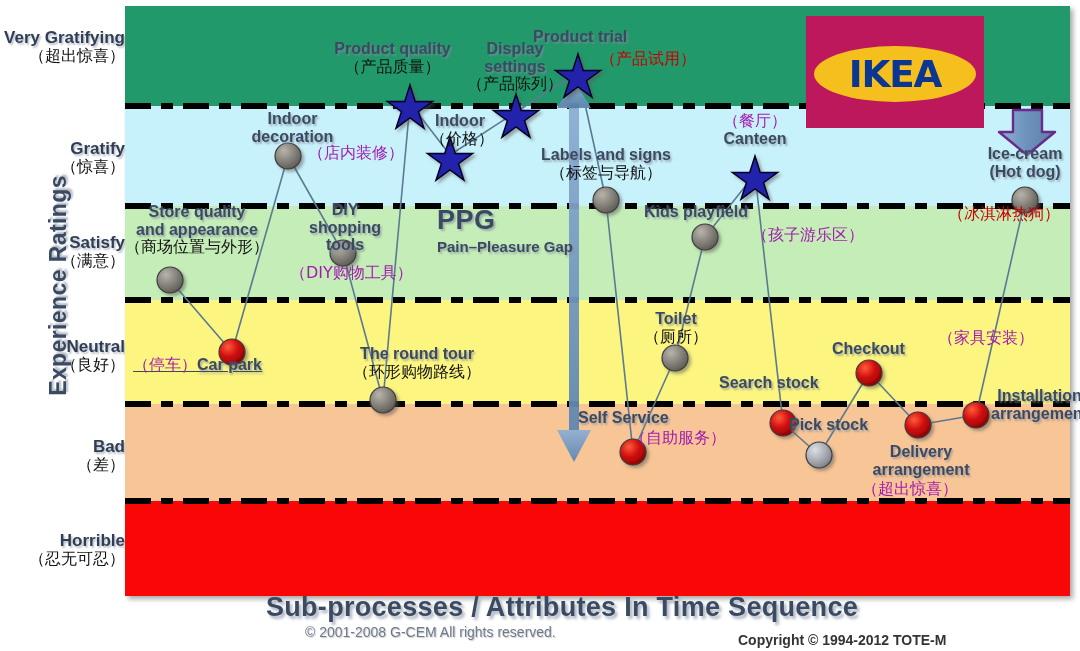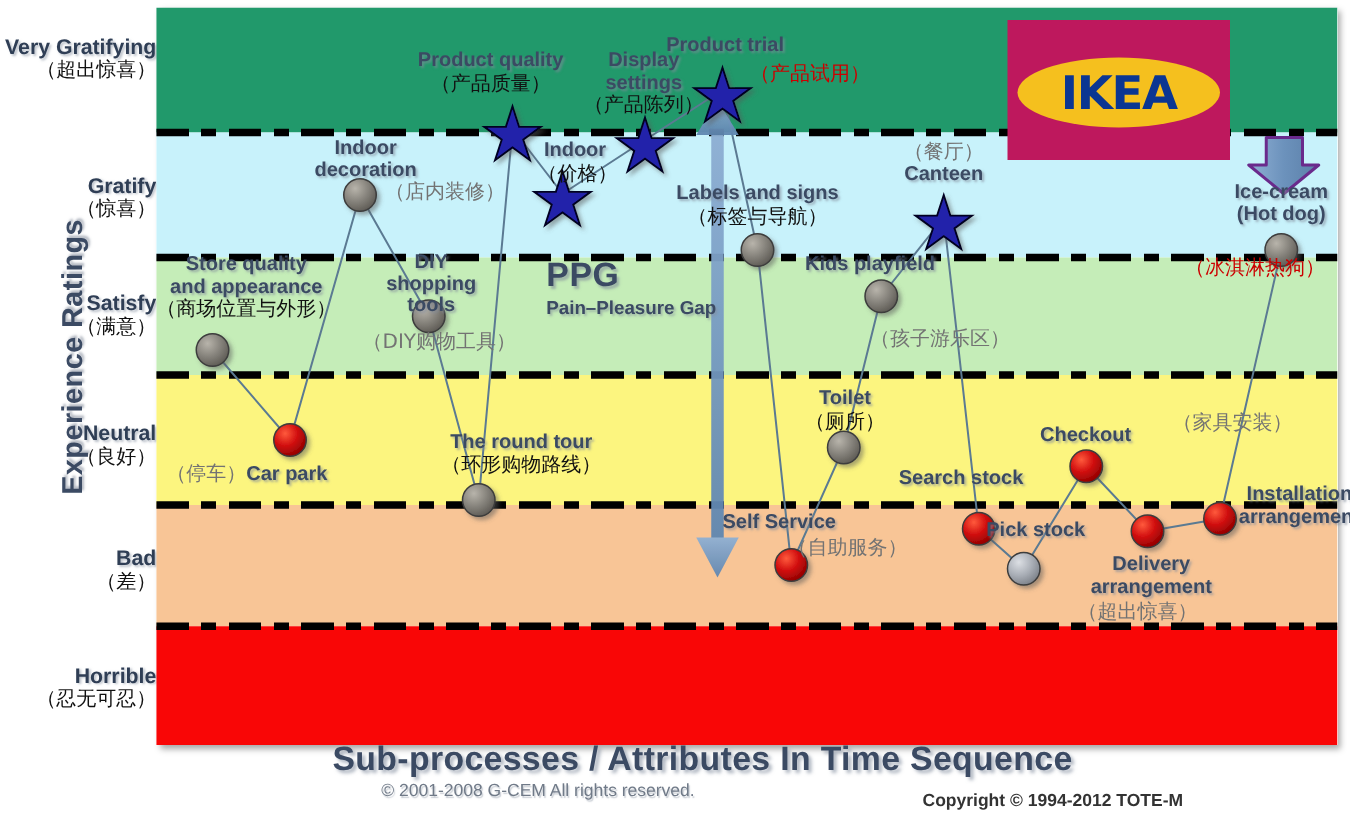--- a/index.html
+++ b/index.html
@@ -79,21 +79,21 @@
   .pt-label .cn {
     display: block;
     font-family: "DejaVu Sans", sans-serif;
     font-weight: normal;
     color: #111;
     text-shadow: none;
     font-size: 16px;
   }
   .pt-label .cn-inline {
     font-family: "DejaVu Sans", sans-serif;
-    font-weight: normal; color: #737373; text-shadow: none;
+    font-weight: normal; color: #a21caf; text-shadow: none;
   }
   .pt-label .cn-red-inline {
     font-family: "DejaVu Sans", sans-serif;
     font-weight: normal; color: #cc0000; text-shadow: none;
   }
 
   
   #ppg-block { position: absolute; left: 437px; top: 205px; }
   #ppg-title {
     font-size: 27px; font-weight: bold; color: #3b4a63;
@@ -267,21 +267,21 @@
       <polygon points="755,156 760.3,172.5 777.6,172.5 763.6,182.7 769,199.2 755,189 741,199.2 746.4,182.7 732.4,172.5 749.7,172.5"></polygon>
     </g>
   </svg>
 
   <div class="pt-label" style="left:117px; top:203px; width:160px; text-align:center;">
     <span>Store quality</span><br>
     <span>and appearance</span>
     <span class="cn">（商场位置与外形）</span>
   </div>
 
-  <div class="pt-label" style="left:133px; top:370px;">
+  <div class="pt-label" style="left:133px; top:356px;text-decoration:underline;">
     <span class="cn-inline">（停车）</span><span>Car  park</span>
   </div>
 
   <div class="pt-label center" style="left:240px; top:110px; width:105px;">
     <span>Indoor</span><br>
     <span>decoration</span>
   </div>
   <div class="pt-label" style="left:308px; top:144px;">
     <span class="cn-inline">（店内装修）</span>
   </div>
@@ -336,21 +336,21 @@
   </div>
 
   <div class="pt-label center" style="left:640px; top:310px; width:72px;">
     <span>Toilet</span>
     <span class="cn">（厕所）</span>
   </div>
 
   <div class="pt-label" style="left:644px; top:203px;">
     <span>Kids playfield</span>
   </div>
-  <div class="pt-label" style="left:696px; top:226px;margin-top:36px;">
+  <div class="pt-label" style="left:752px; top:226px;">
     <span class="cn-inline">（孩子游乐区）</span>
   </div>
 
   <div class="pt-label center" style="left:700px; top:112px; width:110px;">
     <span class="cn-inline">（餐厅）</span><br>
     <span>Canteen</span>
   </div>
 
   <div class="pt-label center" style="left:965px; top:145px; width:120px;">
     <span>Ice-cream</span><br>

